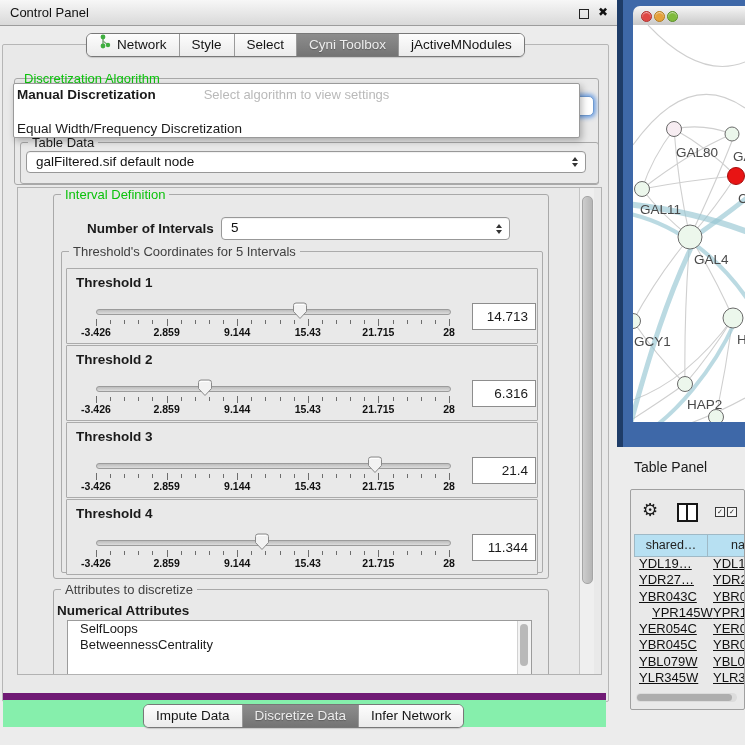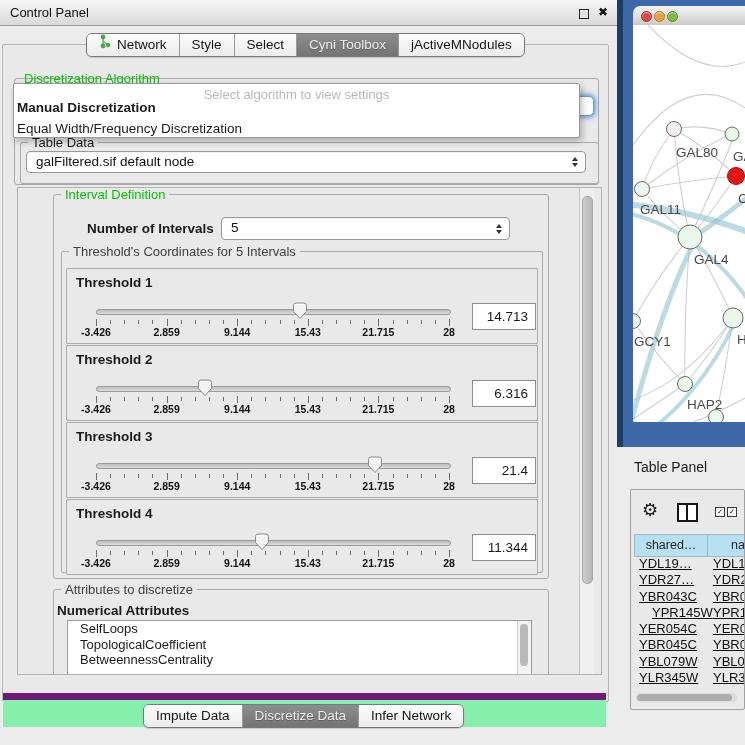--- a/index.html
+++ b/index.html
@@ -151,21 +151,21 @@
       <div class="tab">
         <span>jActiveMNodules</span>
       </div>
     </div>
 
   <div id="algo-group" class="group"></div>
   <div id="algo-label" class="group-label green">Discretization Algorithm</div>
   <div id="algo-combo-behind" class="abs" style="background:#fff;"></div>
   <div id="algo-popup" class="abs">
     <div class="prompt">Select algorithm to view settings</div>
-  <div class="popup-opt sel" style="top: 15px;">Manual Discretization</div>
+  <div class="popup-opt sel" style="top: 2px;">Manual Discretization</div>
       <div class="popup-opt" style="top: 36px;">Equal Width/Frequency Discretization</div>
     </div>
 
   <div id="tabledata-group" class="group">
     <span class="group-label">Table Data</span>
   </div>
   <div id="td-combo" class="combo">
     <span>galFiltered.sif default node</span>
     <span class="spin">
         <i class="up"></i>
@@ -352,21 +352,20 @@
           </div>
         </div>
     </div>
 
     <div id="attr-group" class="group">
       <span class="group-label blue">Attributes to discretize</span>
       <span id="attr-sub">Numerical Attributes</span>
       <div id="attr-list">
 
       <div class="attr-item">SelfLoops</div>
-          <div class="attr-item">TopologicalCoefficient</div>
           <div class="attr-item">BetweennessCentrality</div>
           <div id="attr-vscroll">
             <span class="thumb"></span>
           </div>
         </div>
     </div>
 
     <div id="outer-vscroll">
         <span class="thumb"></span>
       </div>

